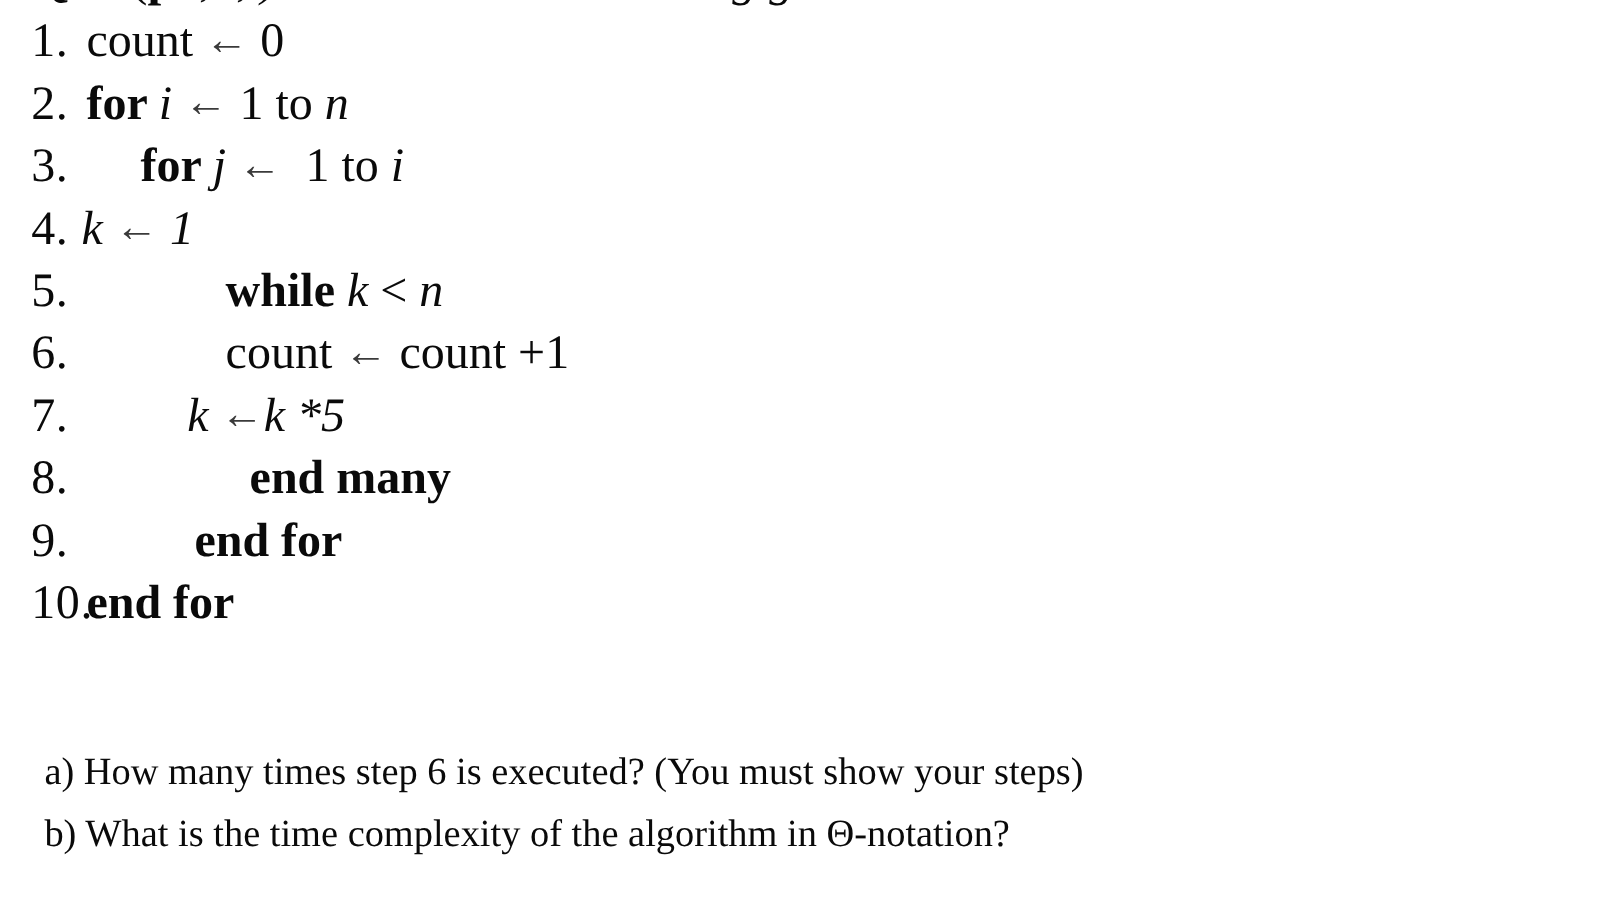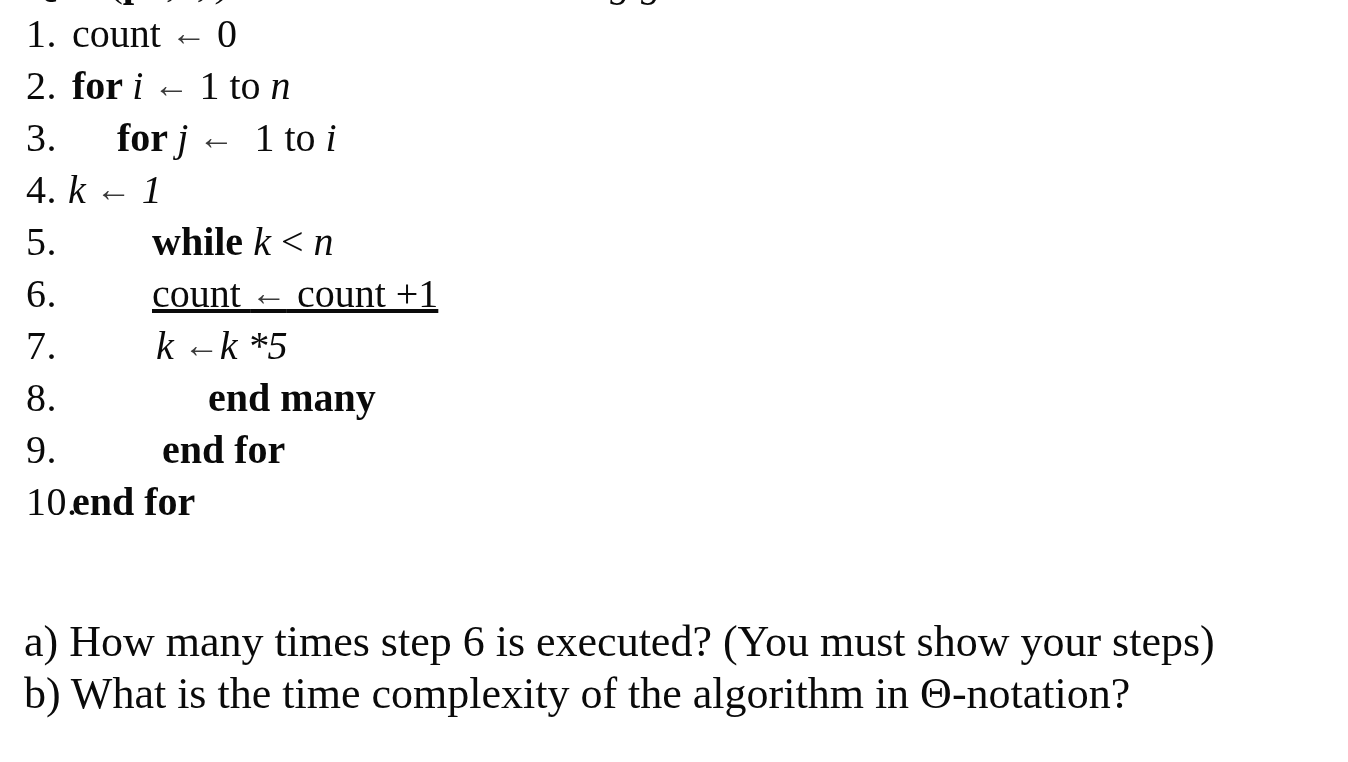--- a/index.html
+++ b/index.html
@@ -79,38 +79,38 @@
     color: #3a3a3a;
     font-size: 36px;
     position: relative;
     top: -2px;
   }
 
   
   .ind0 { margin-left: 4px; }
   .ind1 { margin-left: 49px; }
   .ind2 { }
-  .ind3 { margin-left: 84px; }
-  .ind4 { margin-left: 84px; text-decoration: underline; }
+  .ind3 { margin-left: 120px; }
+  .ind4 { margin-left: 120px; }
   .ind5 { margin-left: 88px; }
   .ind6 { margin-left: 140px; }
   .ind7 { margin-left: 94px; }
 
   
   .questions {
     position: absolute;
     left: 0;
     top: 616px;
     width: 1348px;
   }
   .q-line {
-    font-size: 44px;
+    font-size: 32px;
     line-height: 52px;
     white-space: nowrap;
-    padding-left: 24px;
+    padding-left: 37px;
     color: #0a0a0a;
   }
 </style>
 </head>
 <body>
 
 <div id="page">
 
   <div class="header-clip">
     <div class="header-line">

